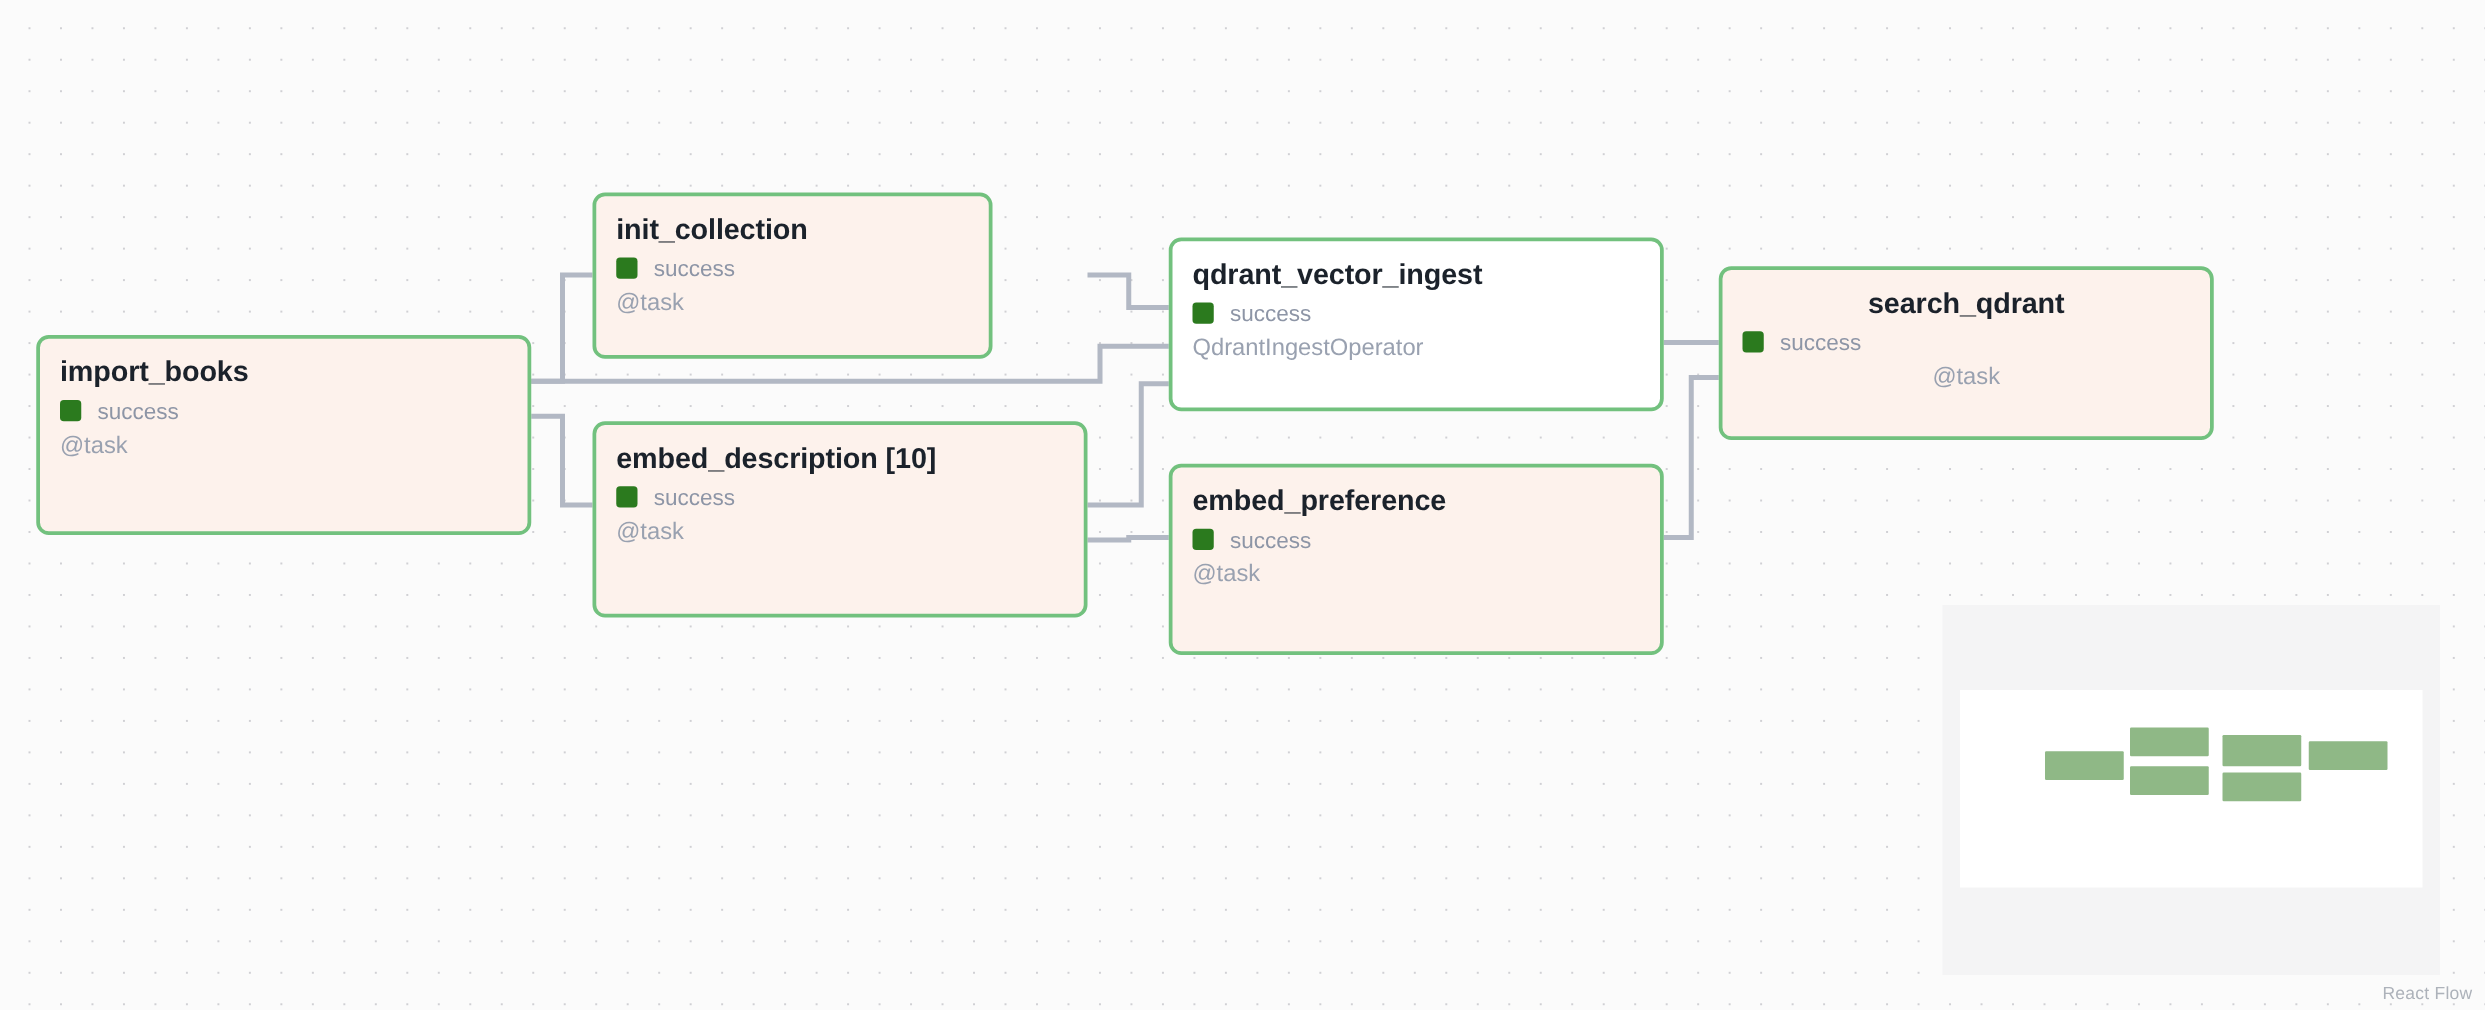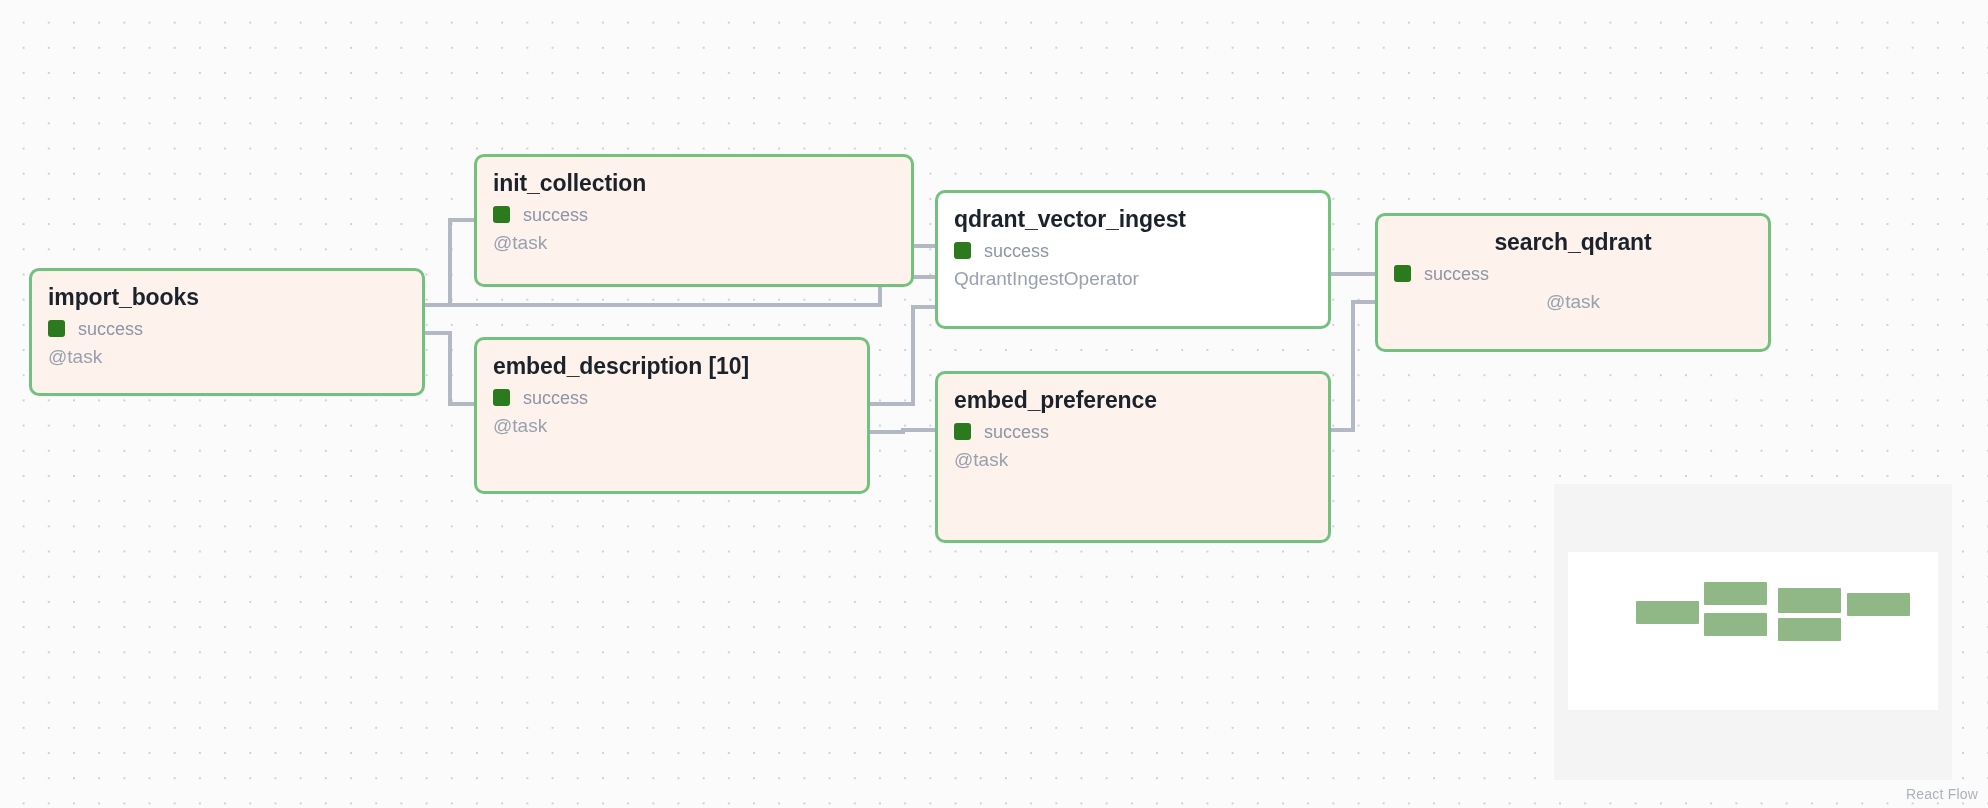--- a/index.html
+++ b/index.html
@@ -100,30 +100,30 @@
       <path d="M870,404 L913,404 L913,307 L935,307"></path>
 
       <path d="M870,432 L903,432 L903,430 L935,430"></path>
 
       <path d="M1331,274 L1353,274 L1353,274 L1375,274"></path>
 
       <path d="M1331,430 L1353,430 L1353,302 L1375,302"></path>
     </g>
   </svg>
 
-  <div class="node" style="left:29px;top:268px;width:396px;height:128px;">
+  <div class="node" style="left:29px;top:268px;width:396px;height:160px;">
     <div class="node-title">import_books</div>
     <div class="node-status">
       <span class="status-swatch"></span>
       <span class="status-text">success</span>
     </div>
     <div class="node-sub">@task</div>
   </div>
 
-  <div class="node" style="left:474px;top:154px;width:440px;height:133px;">
+  <div class="node" style="left:474px;top:154px;width:320px;height:133px;">
     <div class="node-title">init_collection</div>
     <div class="node-status">
       <span class="status-swatch"></span>
       <span class="status-text">success</span>
     </div>
     <div class="node-sub">@task</div>
   </div>
 
   <div class="node" style="left:474px;top:337px;width:396px;height:157px;">
     <div class="node-title">embed_description [10]</div>
@@ -136,21 +136,21 @@
 
   <div class="node operator" style="left:935px;top:190px;width:396px;height:139px;">
     <div class="node-title">qdrant_vector_ingest</div>
     <div class="node-status">
       <span class="status-swatch"></span>
       <span class="status-text">success</span>
     </div>
     <div class="node-sub">QdrantIngestOperator</div>
   </div>
 
-  <div class="node" style="left:935px;top:371px;width:396px;height:172px;">
+  <div class="node" style="left:935px;top:371px;width:396px;height:153px;">
     <div class="node-title">embed_preference</div>
     <div class="node-status">
       <span class="status-swatch"></span>
       <span class="status-text">success</span>
     </div>
     <div class="node-sub">@task</div>
   </div>
 
   <div class="node" style="left:1375px;top:213px;width:396px;height:139px;text-align:center;">
     <div class="node-title">search_qdrant</div>

